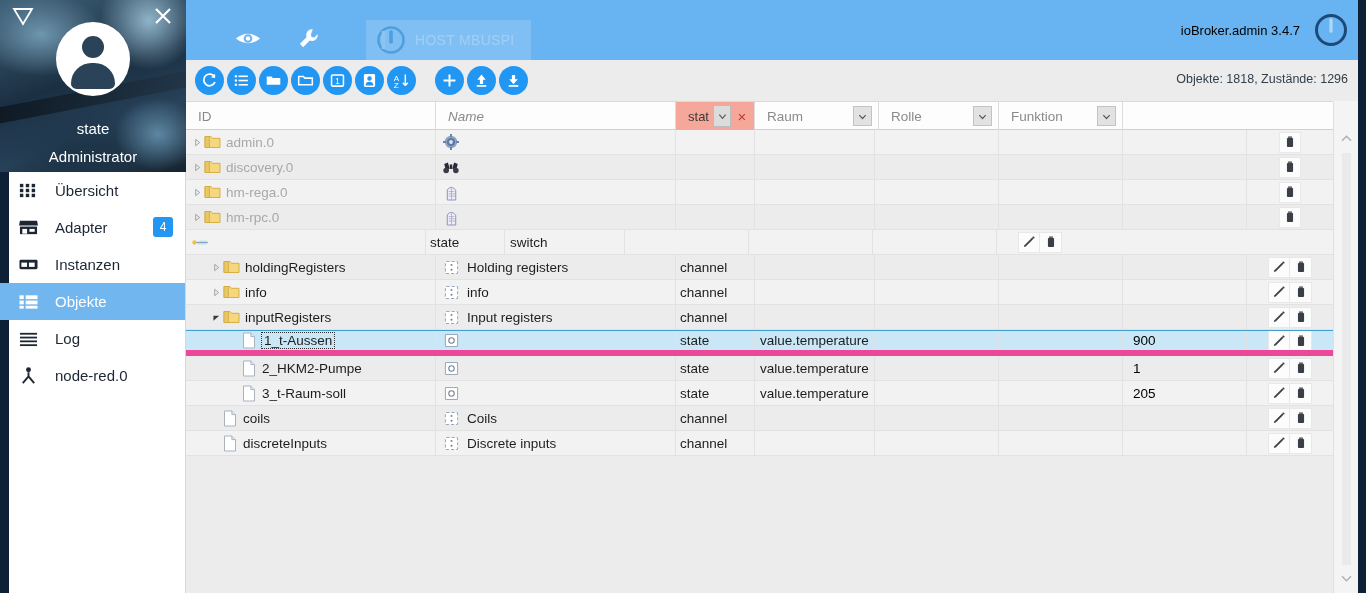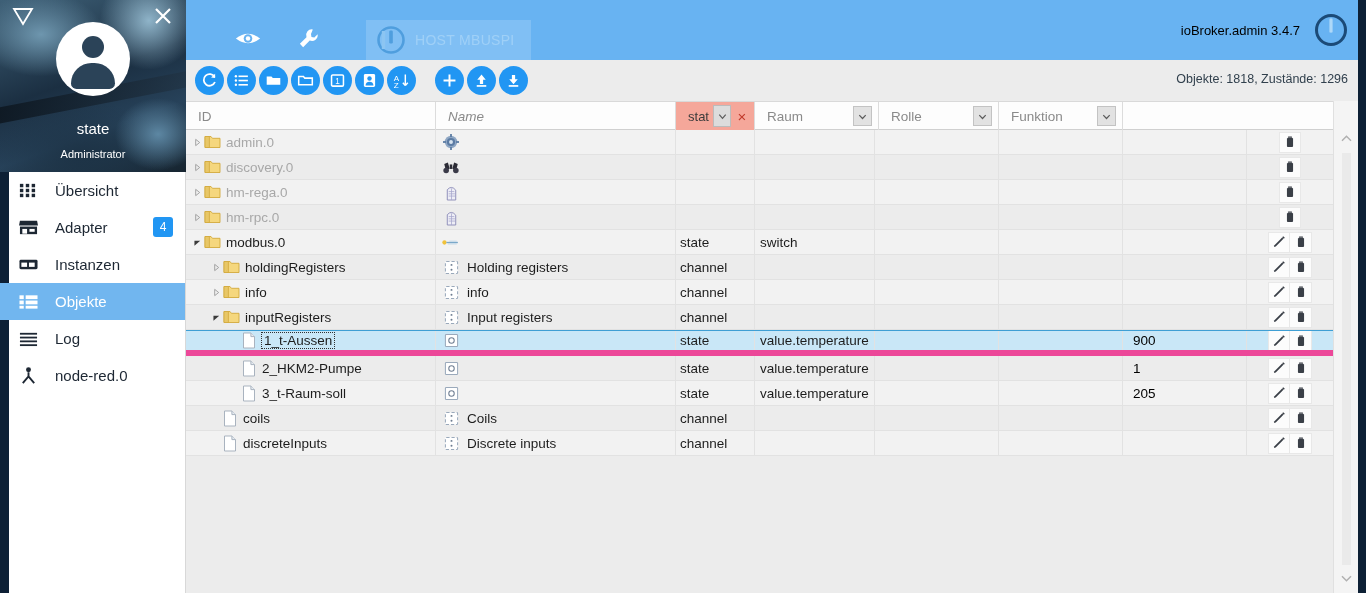--- a/index.html
+++ b/index.html
@@ -61,21 +61,21 @@
   .avatar .body {
     position: absolute; bottom: 7px; left: 50%; transform: translateX(-50%);
     width: 44px; height: 26px; border-radius: 22px 22px 6px 6px; background: #2b4358;
   }
   .user-name {
     position: absolute; top: 120px; width: 186px; text-align: center;
     color: #ffffff; font-size: 15px; z-index: 3;
   }
   .user-role {
     position: absolute; top: 148px; width: 186px; text-align: center;
-    color: #ffffff; font-size: 11px; z-index: 3;
+    color: #ffffff; font-size: 15px; z-index: 3;
   }
   .menu { padding-top: 0; }
   .menu-item {
     display: flex; align-items: center;
     height: 37px; padding-left: 18px;
     font-size: 15px; color: #1d2733; cursor: pointer;
     position: relative;
   }
   .menu-item.active { background: #71b6ef; color: #ffffff; }
   .menu-item .mi-icon {
@@ -705,35 +705,20 @@
             <div class="cell c-act">
               <span class="actbtn">
                 <svg viewBox="0 0 16 16" width="14" height="14">
                   <rect x="4.5" y="3.4" width="7" height="10.2" rx="1" fill="#3a3f47"></rect>
                   <rect x="5.6" y="1.6" width="4.8" height="1.6" rx=".6" fill="#3a3f47"></rect>
                 </svg>
               </span>
             </div>
           </div>
           <div class="trow">
-            <div class="cell c-id">
-              <span style="display: inline-block; flex: 0 0 auto; width: 0px;"></span>
-              <span class="twisty">
-                <svg viewBox="0 0 10 12" width="9" height="11">
-                  <path d="M1.6 4 L8 4 L1.6 9.6 Z" fill="#3b3b3b"></path>
-                </svg>
-              </span>
-              <span class="folder-ico">
-                <svg viewBox="0 0 17 15" width="17" height="15">
-                  <path d="M1 2.5 h6 l1.4 1.8 h7.6 v9.2 h-15 Z" fill="#f5d77e" stroke="#d2a93c" stroke-width=".9"></path>
-                  <path d="M1 2.5 h4.4 v11 h-4.4 Z" fill="#e8c767" stroke="#d2a93c" stroke-width=".8"></path>
-                </svg>
-              </span>
-              <span class="id-text">modbus.0</span>
-            </div>
             <div class="cell c-name">
               <span class="name-ico">
                 <svg viewBox="0 0 22 10" width="20" height="9">
                   <circle cx="3" cy="5" r="2.6" fill="#f0c23a"></circle>
                   <rect x="5.4" y="4.2" width="14" height="1.6" fill="#7aa8c9"></rect>
                   <rect x="7" y="6.2" width="11" height="1.1" fill="#b9d3e6"></rect>
                   <rect x="9" y="2.8" width="9" height="1" fill="#b9d3e6"></rect>
                 </svg>
               </span>
               <span></span>

